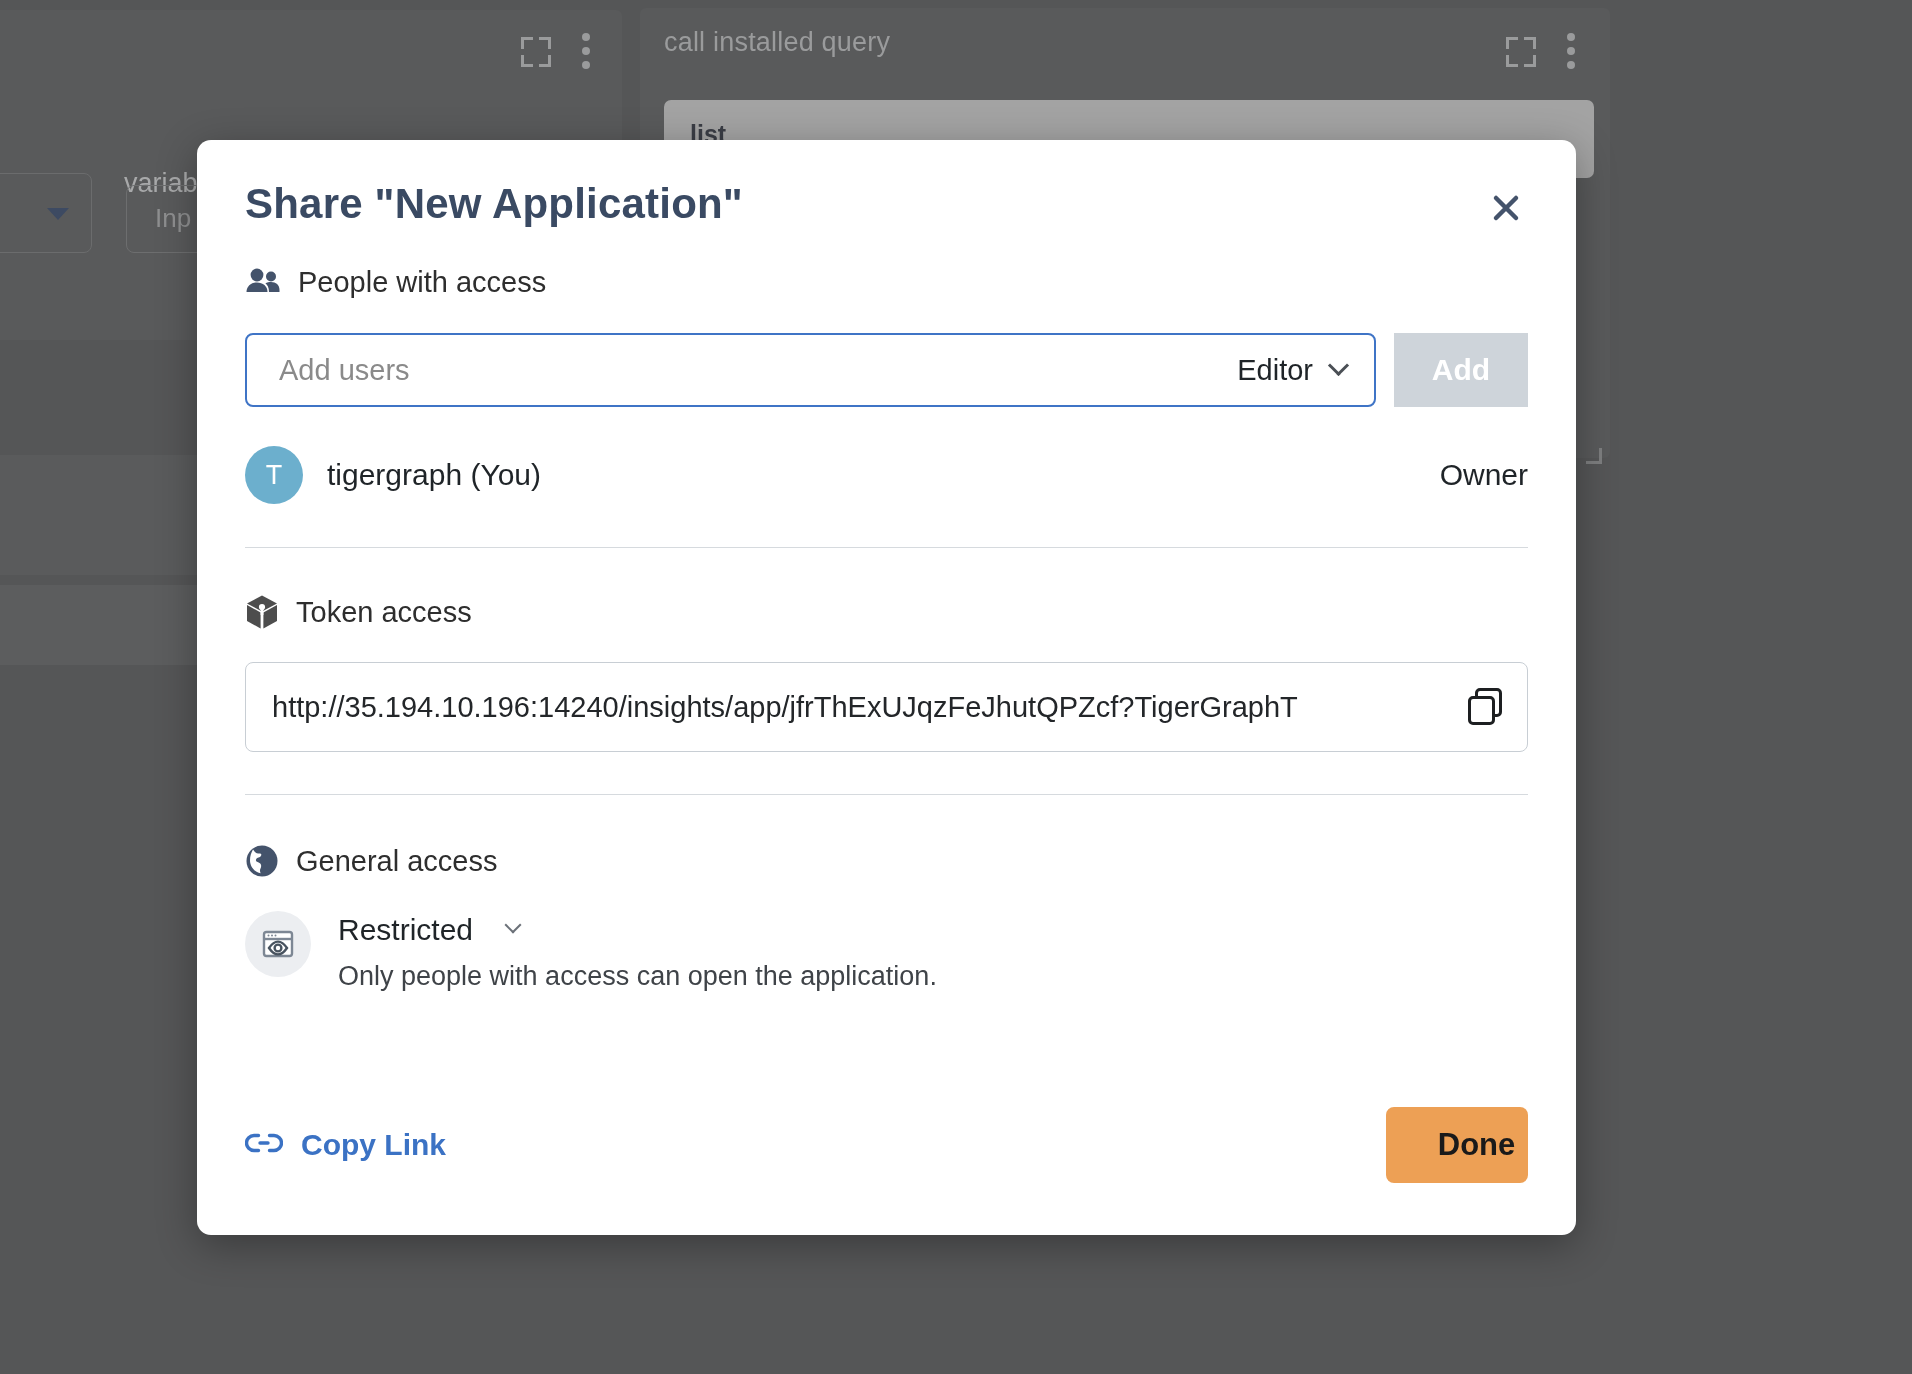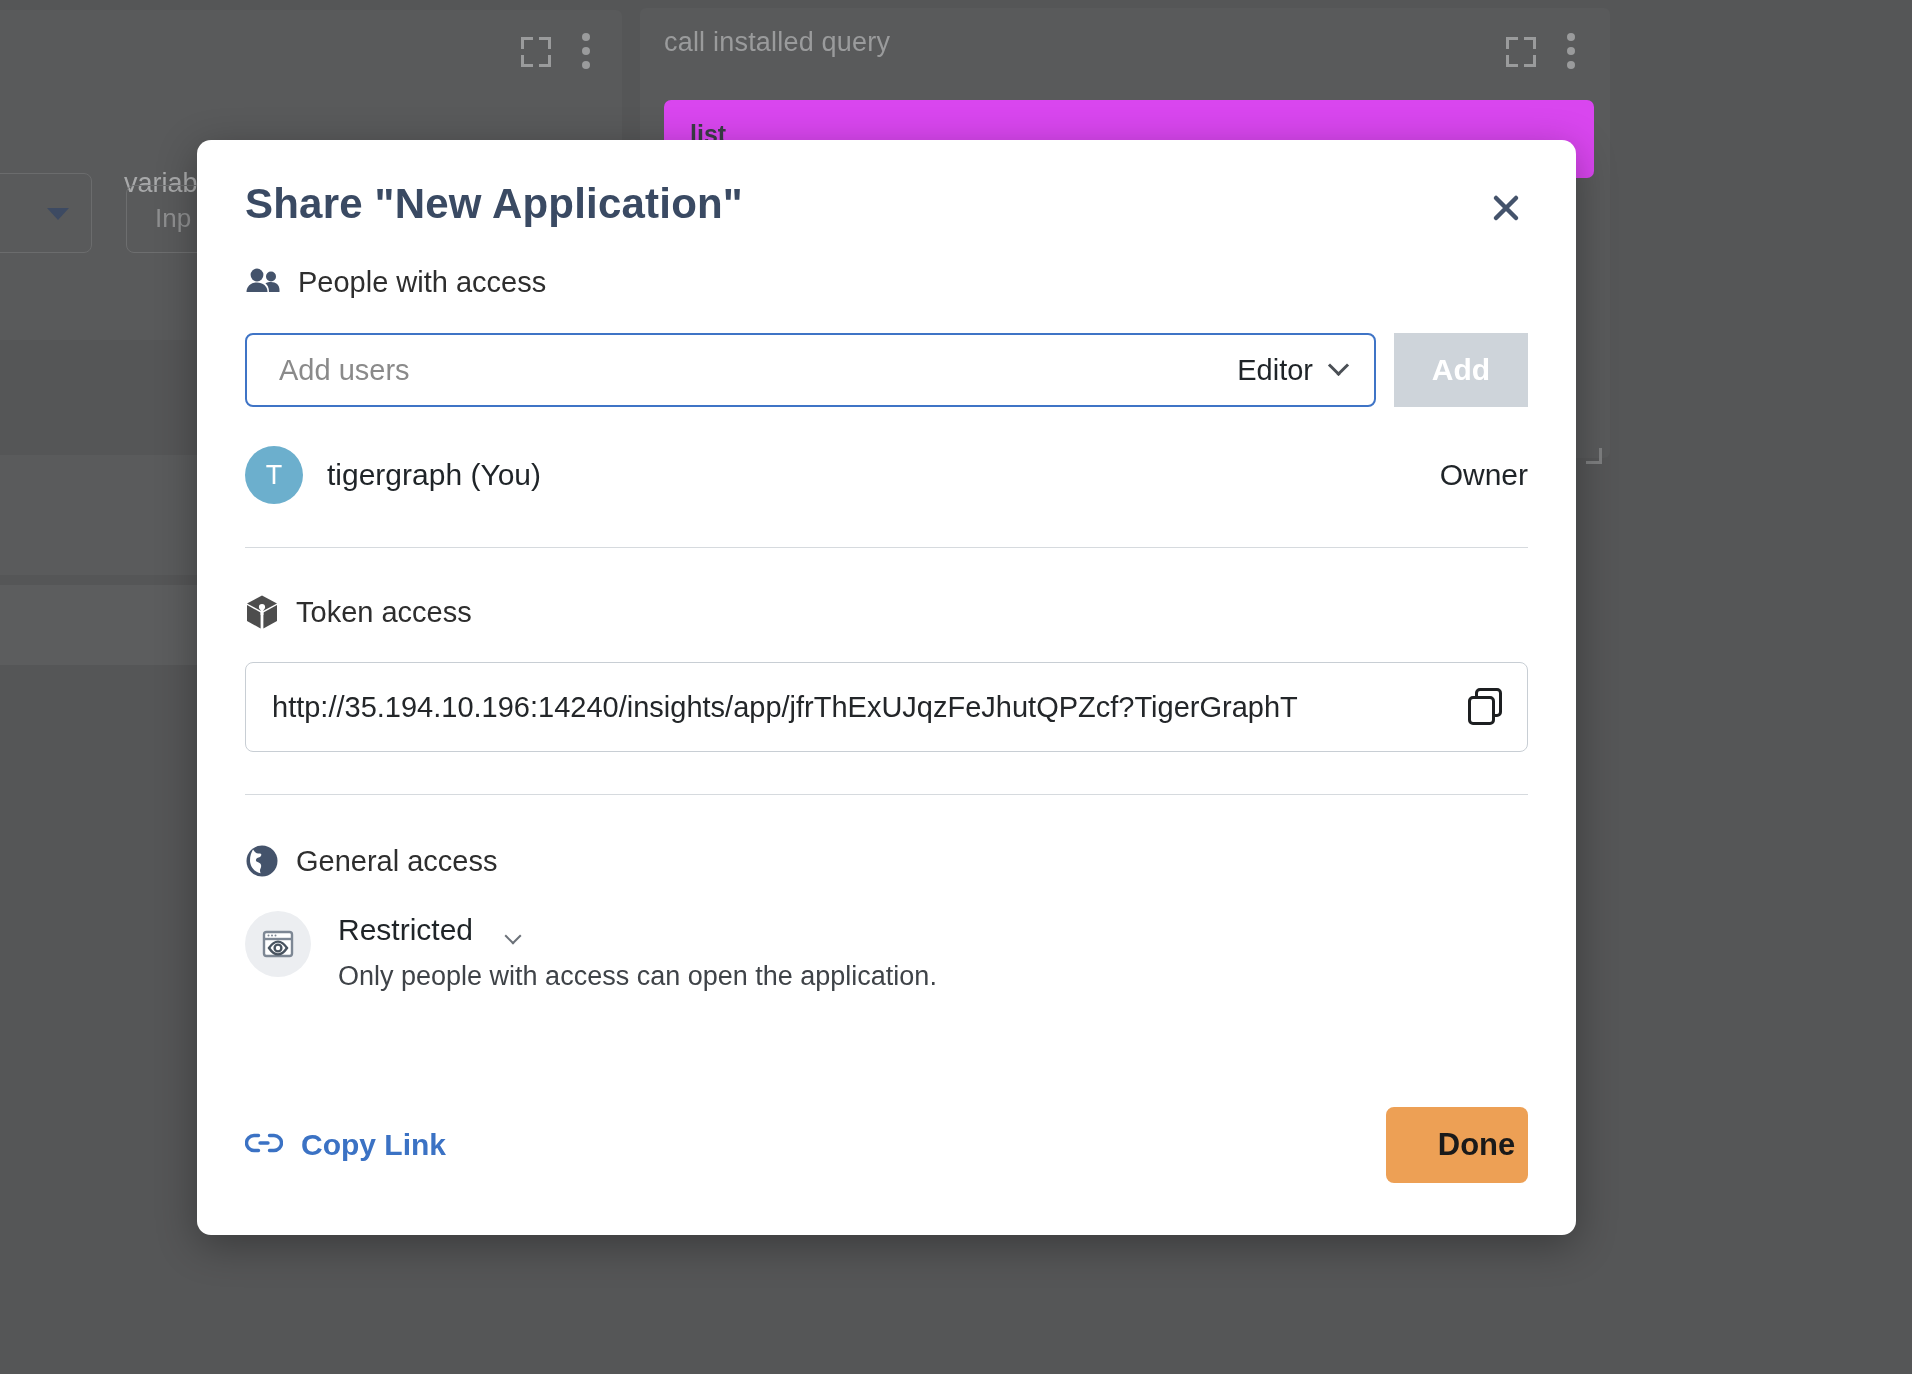--- a/index.html
+++ b/index.html
@@ -45,21 +45,21 @@
     font-size: 27px;
     color: #a8a9aa;
     white-space: nowrap;
     margin-top: 44px;
   }
 
   .bg-card-list {
     position: absolute;
     left: 664px; top: 100px;
     width: 930px; height: 78px;
-    background: #d946ef;
+    background: #a3a3a3;
     border-radius: 7px;
   }
   .bg-card-list span {
     position: absolute;
     left: 26px; top: 20px;
     font-size: 25px;
     font-weight: bold;
     color: #3a3d45;
   }
 
@@ -314,21 +314,21 @@
     border-radius: 50%;
     background: #eceef1;
     display: flex;
     align-items: center;
     justify-content: center;
     flex: none;
   }
   .general-text { margin-left: 27px; padding-top: 2px; }
   .general-mode {
     display: flex;
-    align-items: flex-end;
+    align-items: center;
     gap: 34px;
     cursor: pointer;
   }
   .general-mode .mode-label {
     font-size: 30px;
     color: #1f2428;
     white-space: nowrap;
   }
   .general-desc {
     margin-top: 14px;

